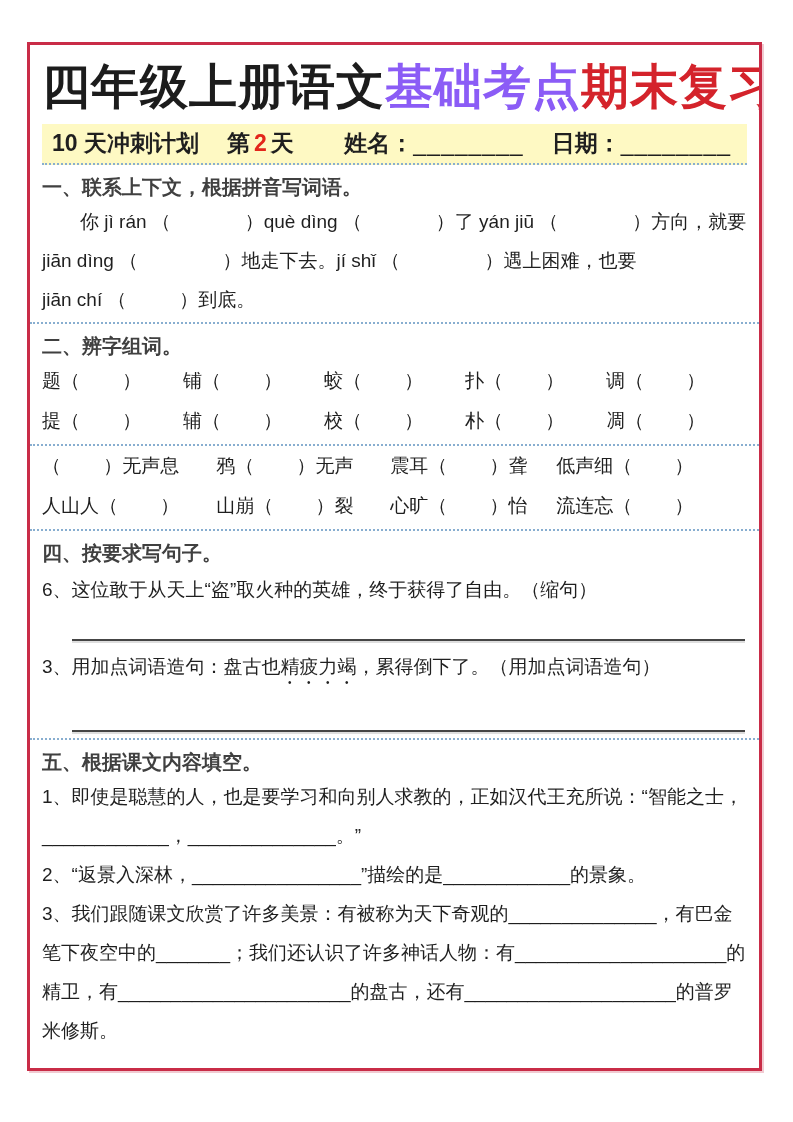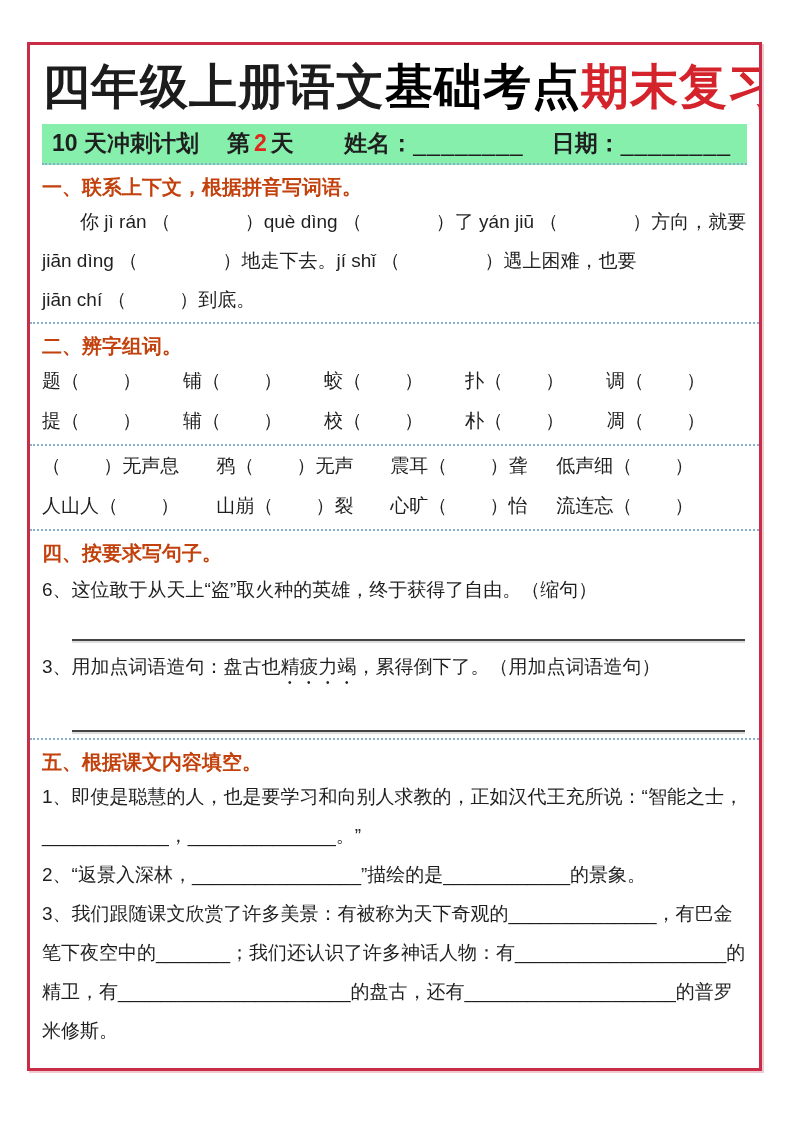--- a/index.html
+++ b/index.html
@@ -12,34 +12,34 @@
     position:absolute;left:27px;top:42px;width:735px;height:1029px;
     border:3px solid #c92c47;background:#ffffff;
     box-shadow:2px 2px 0 rgba(201,44,71,0.25);
     padding:0 12px;box-sizing:border-box;overflow:hidden;
   }
   .title{
     margin:16px 0 10px;text-align:center;font-size:48px;font-weight:800;
     letter-spacing:1px;line-height:1.1;white-space:nowrap;
   }
   .t-black{color:#1c1c1c;}
-  .t-teal{color:#000000;}
+  .t-teal{color:#8b5cf6;}
   .t-red{color:#d4232b;}
   .header-bar{
-    background:#86efac;height:41px;display:flex;align-items:center;
+    background:#fef9c3;height:41px;display:flex;align-items:center;
     font-size:23px;font-weight:700;padding:0 10px;box-sizing:border-box;
     border-bottom:2px dotted #88aed0;
   }
   .hb-plan{margin-right:28px;}
   .hb-day{margin-right:auto;}
   .hb-day .red{color:#e3261b;padding:0 4px;}
   .hb-field{margin-right:28px;display:flex;align-items:baseline;}
   .hb-field:last-child{margin-right:6px;}
   .hb-blank{font-weight:400;letter-spacing:1px;}
-  .sec-heading{font-size:20px;font-weight:800;line-height:30px;margin-top:7px;color:#c2410c;}
+  .sec-heading{font-size:20px;font-weight:800;line-height:30px;margin-top:7px;color:#404040;}
   .body-text{font-size:19px;line-height:39px;white-space:pre-wrap;}
   .indent1{text-indent:2em;}
   .sep{border-top:2px dotted #88aed0;height:0;margin:3px -12px 0;}
   .grid5{display:grid;grid-template-columns:repeat(5,1fr);font-size:19px;line-height:40px;white-space:pre;}
   .grid4{display:grid;grid-template-columns:1.05fr 1.05fr 1fr 1.15fr;font-size:19px;line-height:40px;white-space:pre;}
   .answer-line{border-bottom:2px solid #454545;height:0;margin:30px 2px 6px 30px;box-shadow:0 2px 0 rgba(70,70,70,0.18);}
   .answer-line.second{margin-top:42px;}
   .dot{
     text-emphasis:filled dot #222;-webkit-text-emphasis:filled dot #222;
     text-emphasis-position:under right;-webkit-text-emphasis-position:under;

